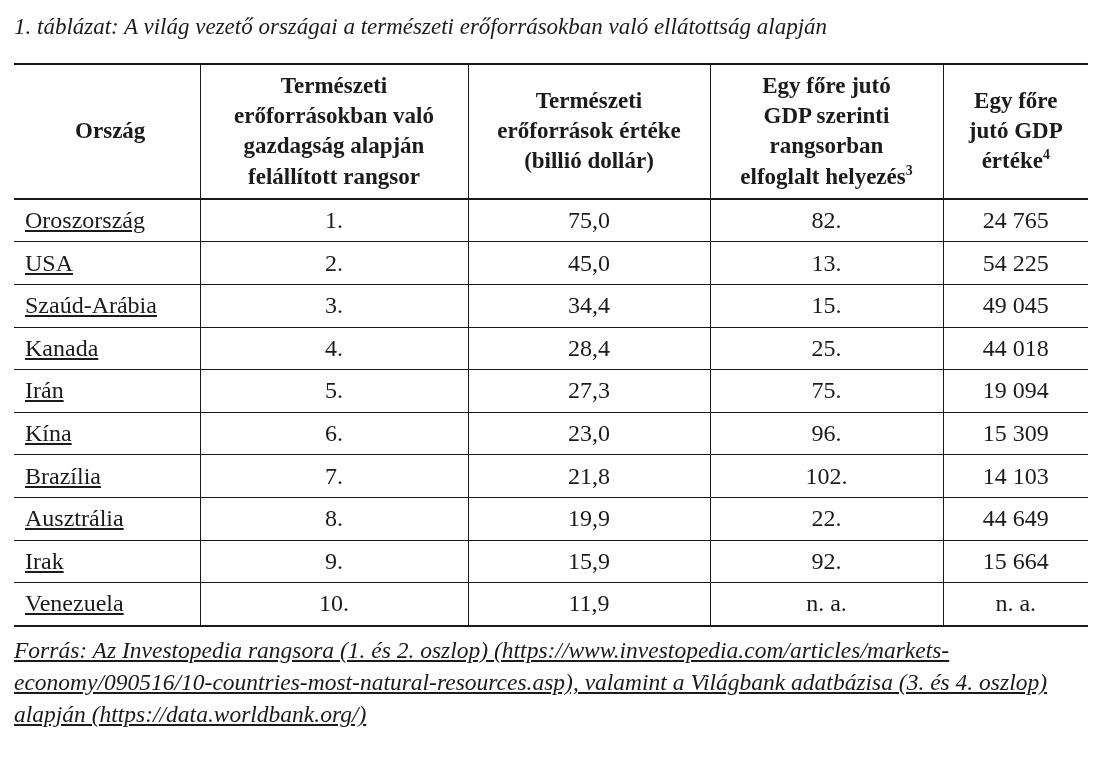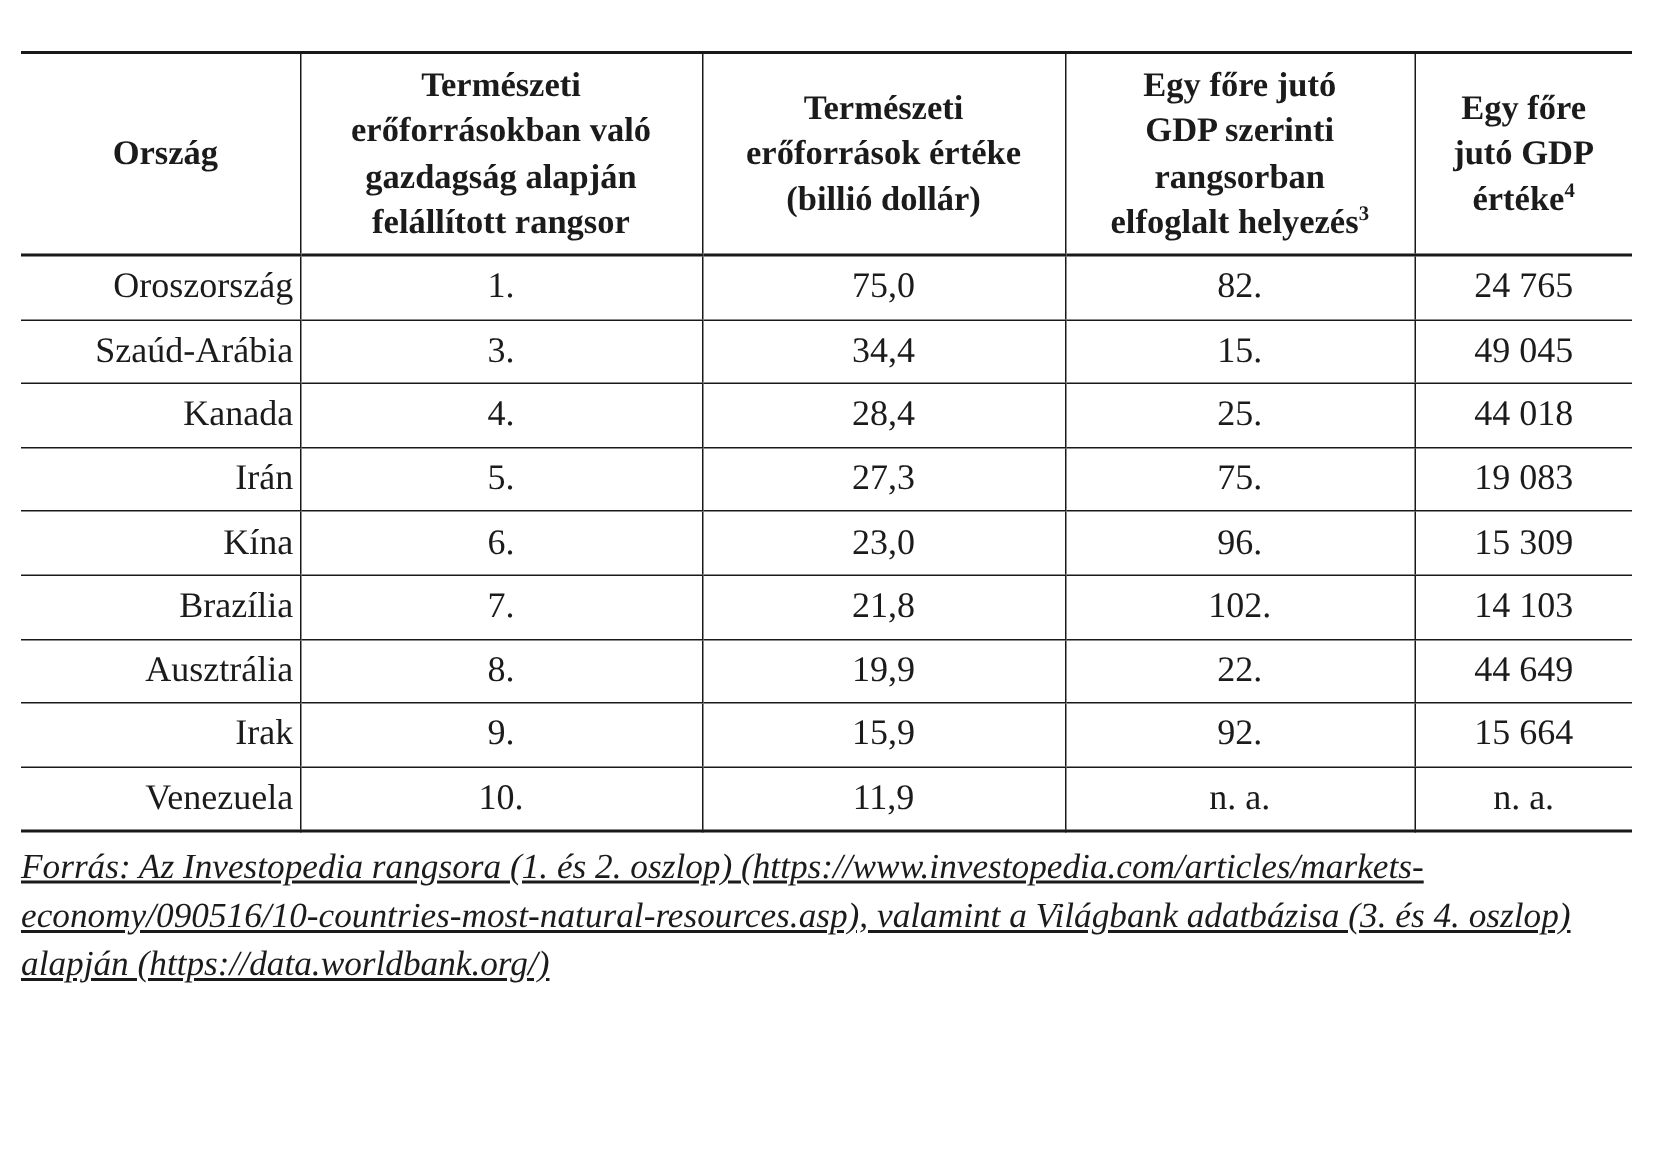--- a/index.html
+++ b/index.html
@@ -52,22 +52,23 @@
   }
   table.res td {
     height: 41.6px;
     vertical-align: middle;
     text-align: center;
     font-size: 24px;
     padding: 0 4px;
     border-bottom: 1.6px solid #191919;
   }
   table.res td.c0 {
-    text-align: right;
+    text-align: left;
     padding-left: 11px;
+    text-decoration: underline;
   }
   table.res th:not(.c0),
   table.res td:not(.c0) {
     border-left: 1.8px solid #191919;
   }
   sup {
     font-size: 0.6em;
     line-height: 0;
     vertical-align: super;
   }
@@ -79,20 +80,21 @@
     width: 1078px;
     color: #1b1b1b;
     text-decoration: underline;
   }
 </style>
 </head>
 <body>
 
 <div class="page">
 
+  <div class="caption">1. táblázat: A világ vezető országai a természeti erőforrásokban való ellátottság alapján</div>
 
   <table class="res">
     <colgroup>
       <col style="width:186px">
       <col style="width:268px">
       <col style="width:242px">
       <col style="width:233px">
       <col style="width:145px">
     </colgroup>
     <thead>
@@ -116,39 +118,46 @@
     </thead>
     <tbody id="body-rows">
         <tr>
           <td class="c0">Oroszország</td>
           <td class="c1">1.</td>
           <td class="c2">75,0</td>
           <td class="c3">82.</td>
           <td class="c4">24 765</td>
         </tr>
         <tr>
+          <td class="c0">USA</td>
+          <td class="c1">2.</td>
+          <td class="c2">45,0</td>
+          <td class="c3">13.</td>
+          <td class="c4">54 225</td>
+        </tr>
+        <tr>
           <td class="c0">Szaúd-Arábia</td>
           <td class="c1">3.</td>
           <td class="c2">34,4</td>
           <td class="c3">15.</td>
           <td class="c4">49 045</td>
         </tr>
         <tr>
           <td class="c0">Kanada</td>
           <td class="c1">4.</td>
           <td class="c2">28,4</td>
           <td class="c3">25.</td>
           <td class="c4">44 018</td>
         </tr>
         <tr>
           <td class="c0">Irán</td>
           <td class="c1">5.</td>
           <td class="c2">27,3</td>
           <td class="c3">75.</td>
-          <td class="c4">19 083</td>
+          <td class="c4">19 094</td>
         </tr>
         <tr>
           <td class="c0">Kína</td>
           <td class="c1">6.</td>
           <td class="c2">23,0</td>
           <td class="c3">96.</td>
           <td class="c4">15 309</td>
         </tr>
         <tr>
           <td class="c0">Brazília</td>

